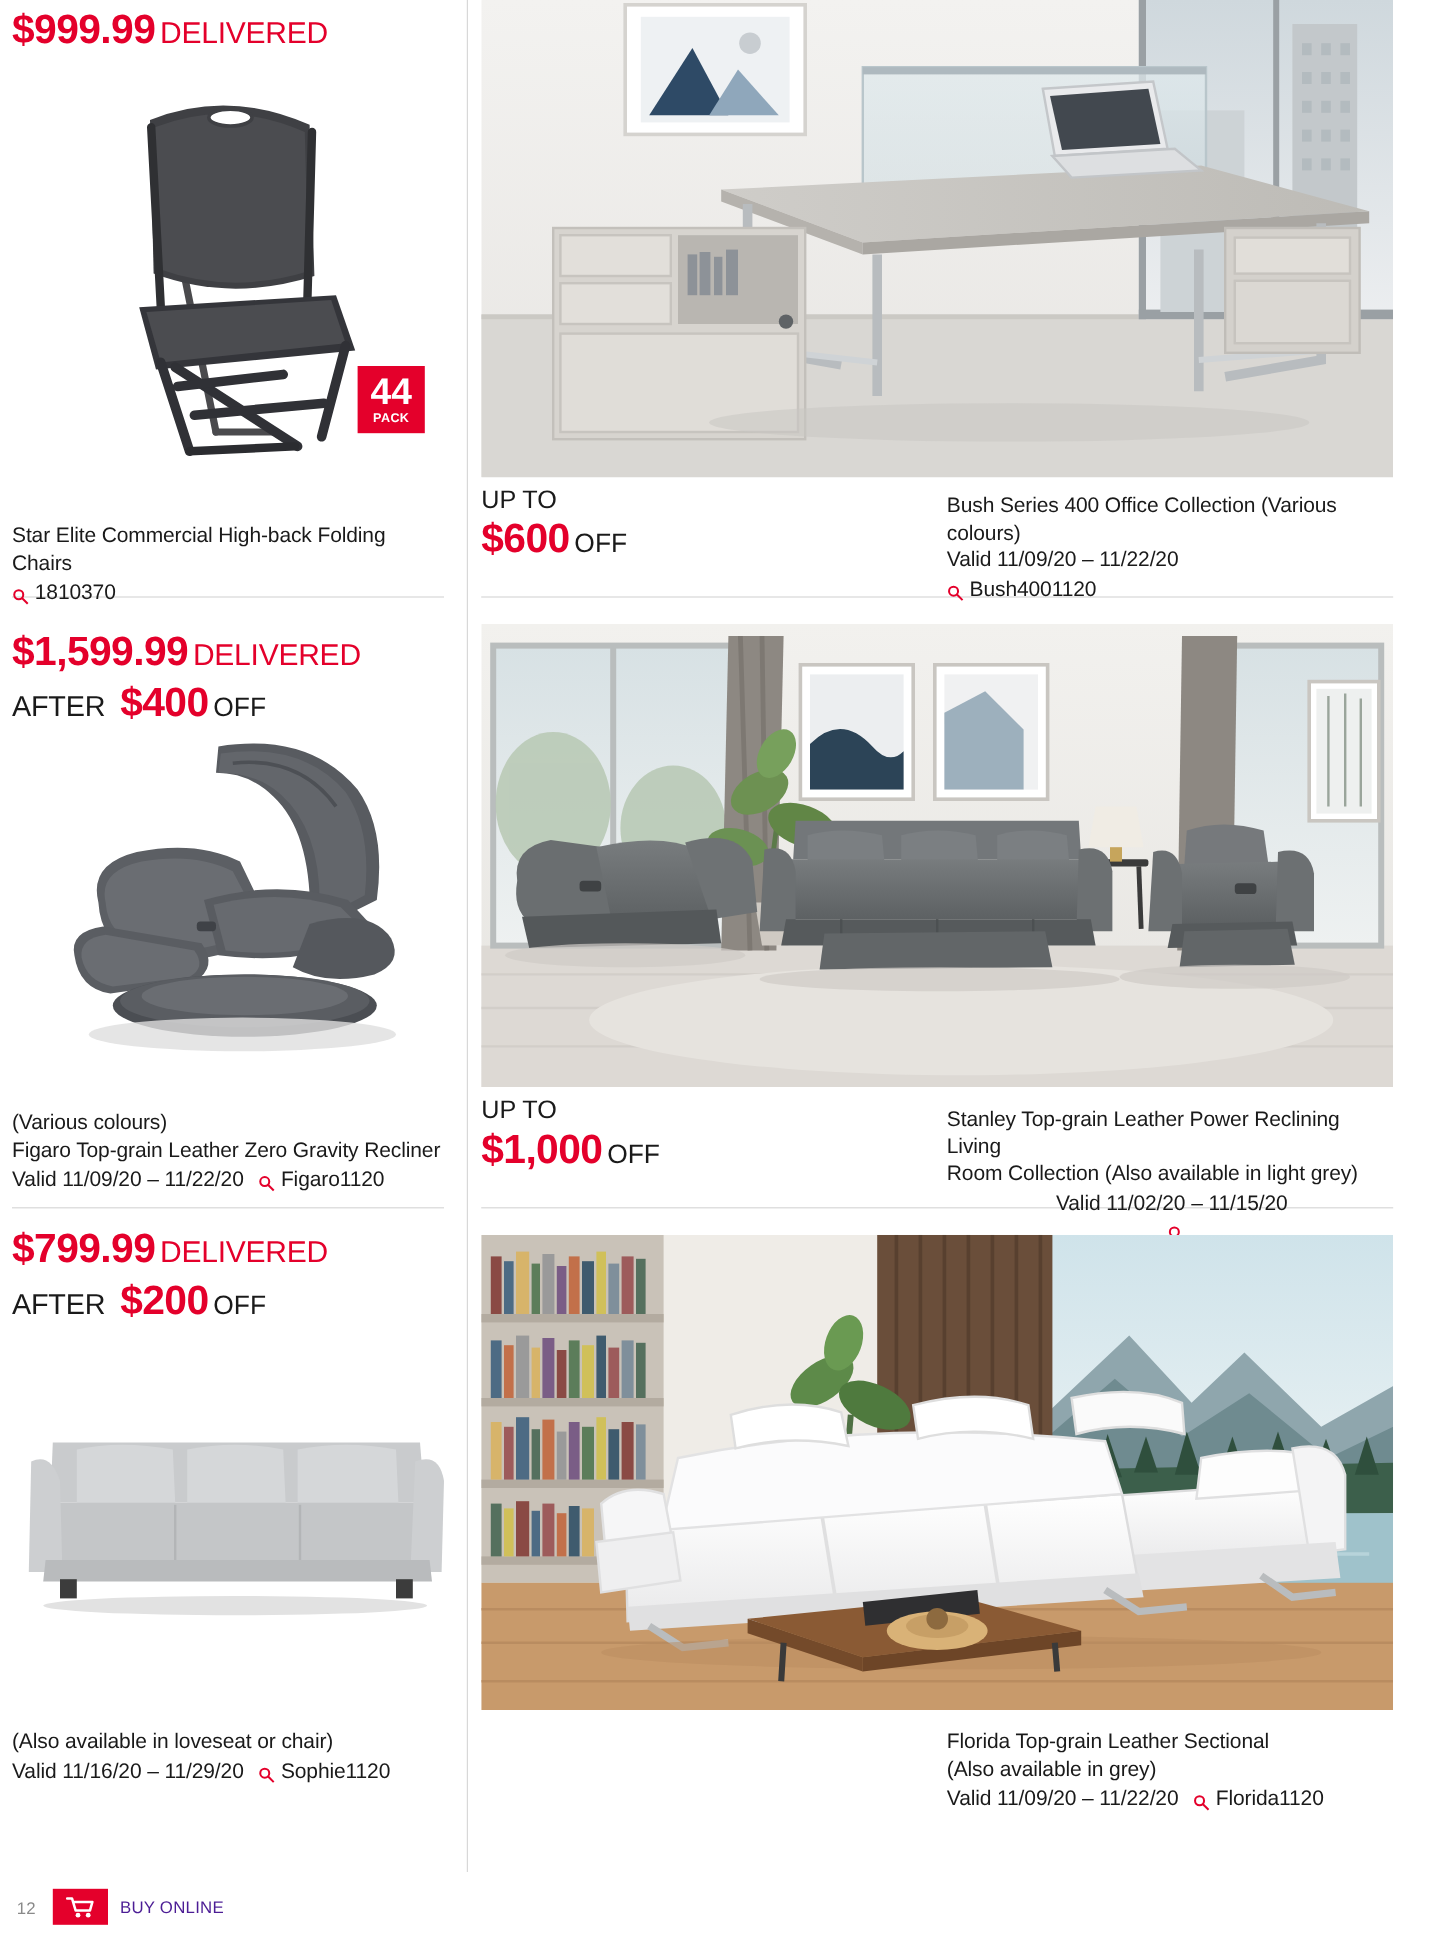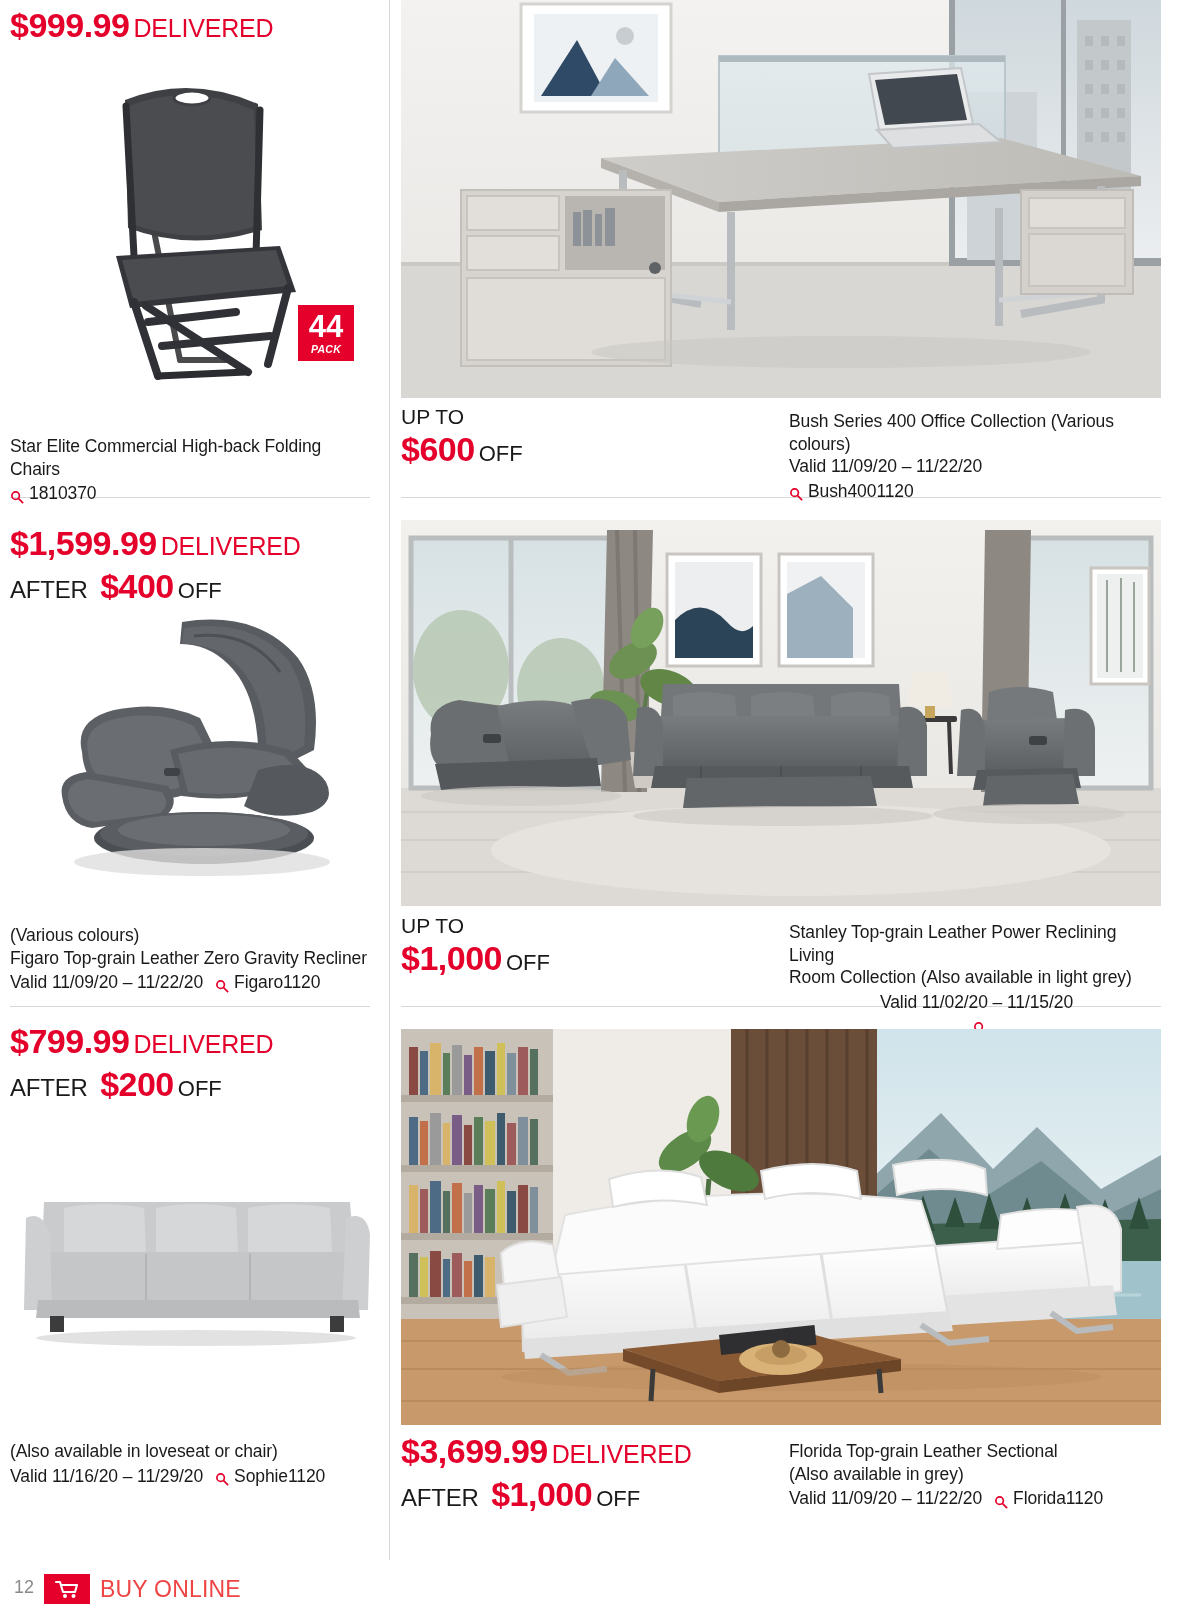--- a/index.html
+++ b/index.html
@@ -48,32 +48,32 @@
   .photo { position:absolute; overflow:hidden; }
   .photo svg, .photo .inner { display:block; width:100%; height:100%; }
 
   
   .pack-badge {
     position:absolute; background:#e4002b; color:#fff; text-align:center;
     width:56px; height:56px; display:flex; flex-direction:column;
     align-items:center; justify-content:center; line-height:1;
   }
   .pack-badge .num { font-size:31px; font-weight:700; }
-  .pack-badge .lbl { font-size:10.5px; font-weight:700; letter-spacing:0.3px; margin-top:2px;font-style:italic;}
+  .pack-badge .lbl { font-size:10.5px; font-weight:700; letter-spacing:0.3px; margin-top:2px;}
 
   
   .footer { position:absolute; left:0; bottom:0; width:100%; height:44px; }
-  .pagenum { position:absolute; left:14px; bottom:14px; font-size:18px; color:#8a8a8a; }
+  .pagenum { position:absolute; left:14px; bottom:14px; font-size:14px; color:#8a8a8a; }
   .buyonline {
     position:absolute; left:44px; bottom:8px; display:flex; align-items:center; gap:10px;
   }
   .cart-box {
     width:46px; height:30px; background:#e4002b; display:flex; align-items:center; justify-content:center;
   }
-  .buy-label { font-size:23px; color:#ef4444; letter-spacing:0.2px; }
+  .buy-label { font-size:14px; color:#4c1d95; letter-spacing:0.2px; }
 </style>
 </head>
 <body>
 
 <div class="page">
 
   <div class="divider-v" style="left:389px; top:0; height:1560px;"></div>
   <div class="divider-h" style="left:10px; top:497px; width:360px;"></div>
   <div class="divider-h" style="left:401px; top:497px; width:760px;"></div>
   <div class="divider-h" style="left:10px; top:1006px; width:360px;"></div>
@@ -660,29 +660,20 @@
         <ellipse cx="380" cy="326" rx="26" ry="10" fill="#c79f66"></ellipse>
         <circle cx="380" cy="320" r="9" fill="#8d6a3f"></circle>
         <g stroke="#3a3a3a" stroke-width="5">
             <line x1="252" y1="340" x2="250" y2="372"></line>
             <line x1="478" y1="340" x2="480" y2="364"></line>
           </g>
       </g>
     </svg>
   </div>
 
-  <div style="position:absolute; left:401px; top:1432px; width:370px;">
-    <div>
-      <span class="price-big">$3,699.99</span><span class="price-word">DELIVERED</span>
-    </div>
-    <div style="margin-top:4px;">
-      <span class="after-word">AFTER</span>
-      <span class="price-big" style="margin-left:8px;">$1,000</span><span class="off-word">OFF</span>
-    </div>
-  </div>
 
   <div class="desc" style="position:absolute; left:789px; top:1440px; width:375px;">
     <div>Florida Top-grain Leather Sectional</div>
     <div>(Also available in grey)</div>
     <div class="code-line" style="margin-top:2px;">
       <span>Valid 11/09/20 – 11/22/20</span>
       <span class="tag-icon" style="margin-left:8px;">
         <svg viewBox="0 0 16 16">
             <circle cx="6" cy="6" r="4" fill="none" stroke="#e4002b" stroke-width="1.8"></circle>
             <line x1="8.6" y1="8.6" x2="14" y2="14" stroke="#e4002b" stroke-width="1.8"></line>

